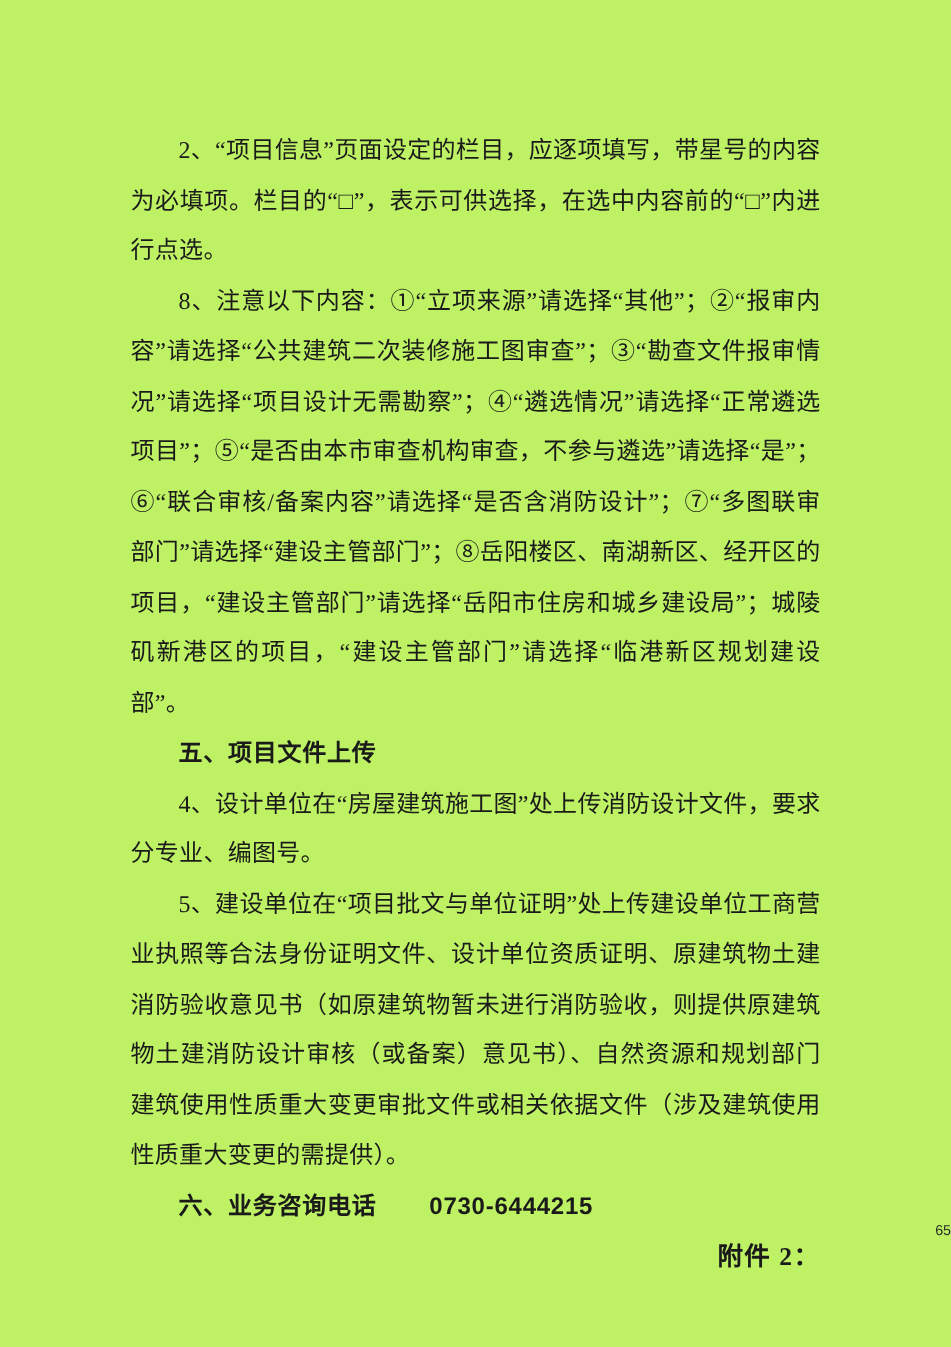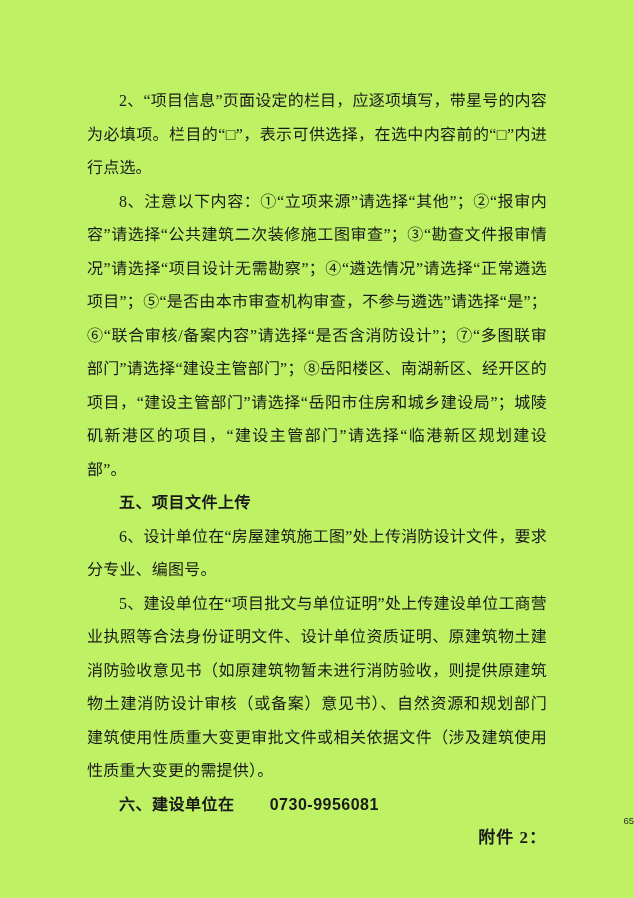--- a/index.html
+++ b/index.html
@@ -72,26 +72,26 @@
 
 <div class="page">
   <div class="content">
 
     <p class="body">2、“项目信息”页面设定的栏目，应逐项填写，带星号的内容为必填项。栏目的“□”，表示可供选择，在选中内容前的“□”内进行点选。</p>
 
     <p class="body">8、注意以下内容：①“立项来源”请选择“其他”；②“报审内容”请选择“公共建筑二次装修施工图审查”；③“勘查文件报审情况”请选择“项目设计无需勘察”；④“遴选情况”请选择“正常遴选项目”；⑤“是否由本市审查机构审查，不参与遴选”请选择“是”；⑥“联合审核/备案内容”请选择“是否含消防设计”；⑦“多图联审部门”请选择“建设主管部门”；⑧岳阳楼区、南湖新区、经开区的项目，“建设主管部门”请选择“岳阳市住房和城乡建设局”；城陵矶新港区的项目，“建设主管部门”请选择“临港新区规划建设部”。</p>
 
     <h2 class="heading">五、项目文件上传</h2>
 
-    <p class="body">6、设计单位在“房屋建筑施工图”处上传消防设计文件，要求分专业、编图号。</p>
+    <p class="body">4、设计单位在“房屋建筑施工图”处上传消防设计文件，要求分专业、编图号。</p>
 
     <p class="body">5、建设单位在“项目批文与单位证明”处上传建设单位工商营业执照等合法身份证明文件、设计单位资质证明、原建筑物土建消防验收意见书（如原建筑物暂未进行消防验收，则提供原建筑物土建消防设计审核（或备案）意见书）、自然资源和规划部门建筑使用性质重大变更审批文件或相关依据文件（涉及建筑使用性质重大变更的需提供）。</p>
 
     <h2 class="heading">
-      <span>六、建设单位在</span><span class="phone">0730-9956081</span>
+      <span>六、业务咨询电话</span><span class="phone">0730-6444215</span>
     </h2>
 
     <p class="attachment">附件 2：</p>
 
   </div>
 
   <div class="page-number">65</div>
 </div>
 
 </body></html>

